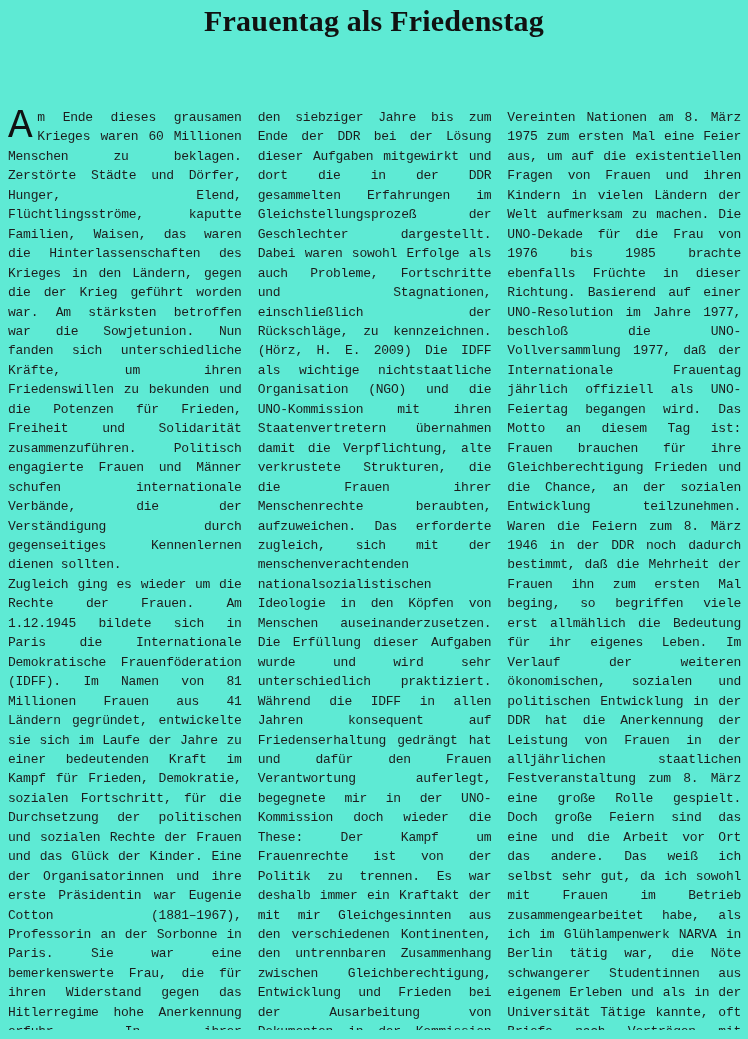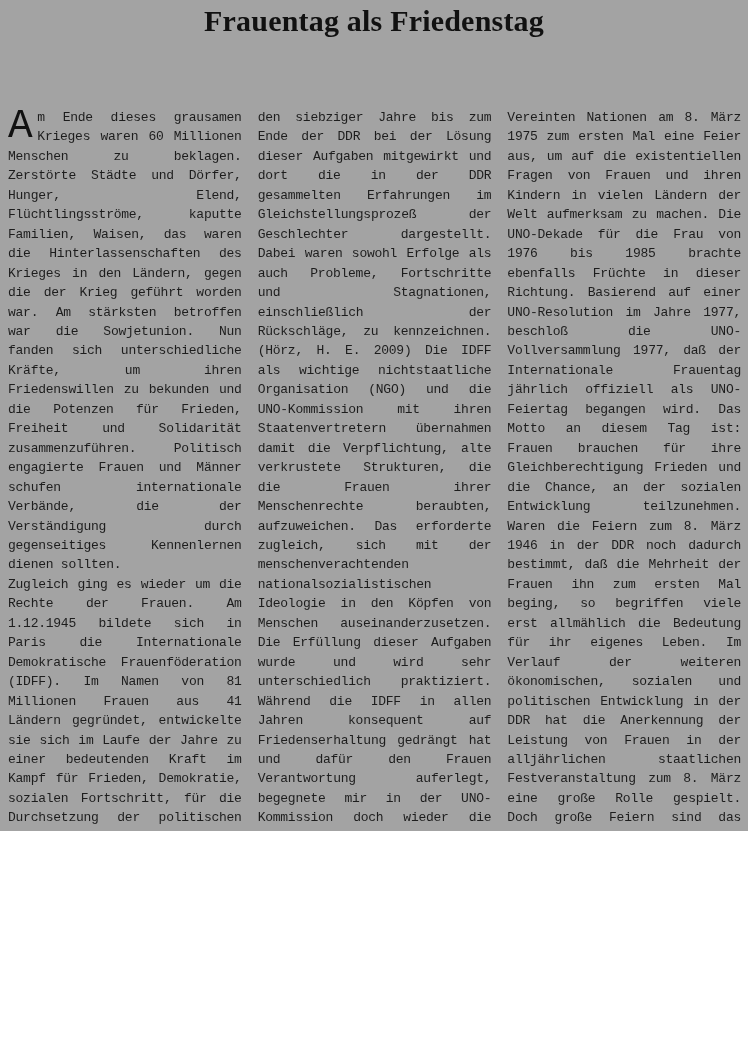--- a/index.html
+++ b/index.html
@@ -3,22 +3,22 @@
 <meta charset="utf-8">
 <style>
   html, body {
     margin: 0;
     padding: 0;
     background: #ffffff;
   }
   .page {
     position: relative;
     width: 748px;
-    height: 831px;
-    background: #a3a3a3;
+    height: 1039px;
+    background: #5eead4;
     color: #1d1d1d;
     font-family: "Liberation Serif", serif;
     overflow: hidden;
   }
   .page-title {
     position: absolute;
     top: 4px;
     left: 0;
     right: 0;
     margin: 0;

